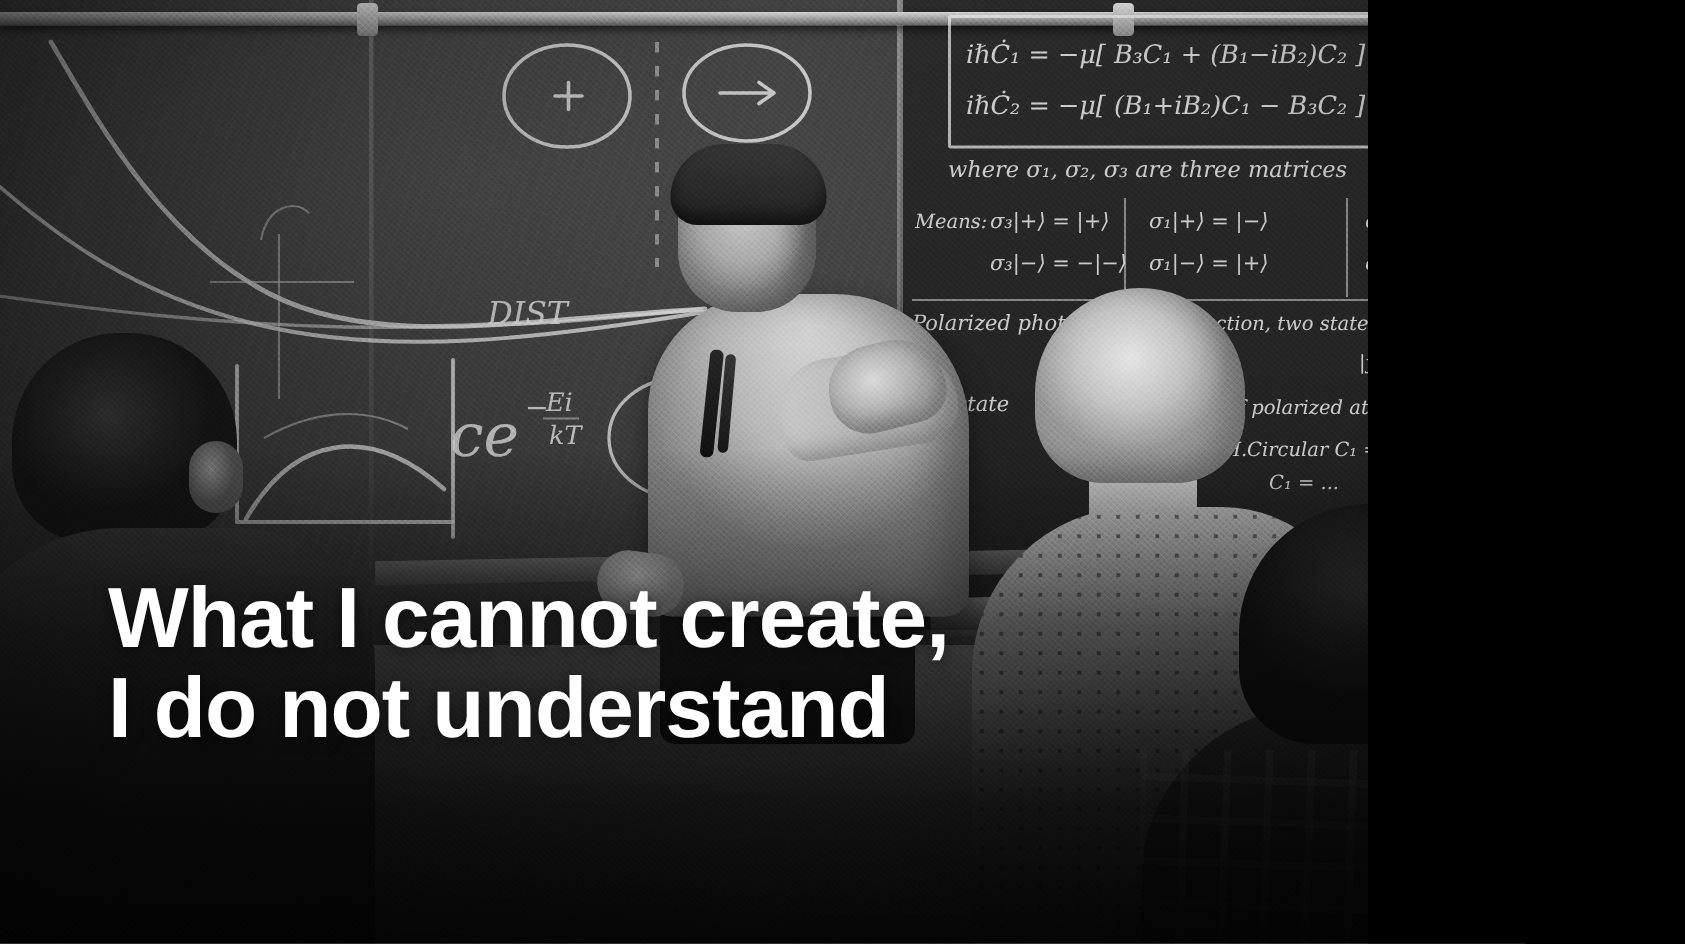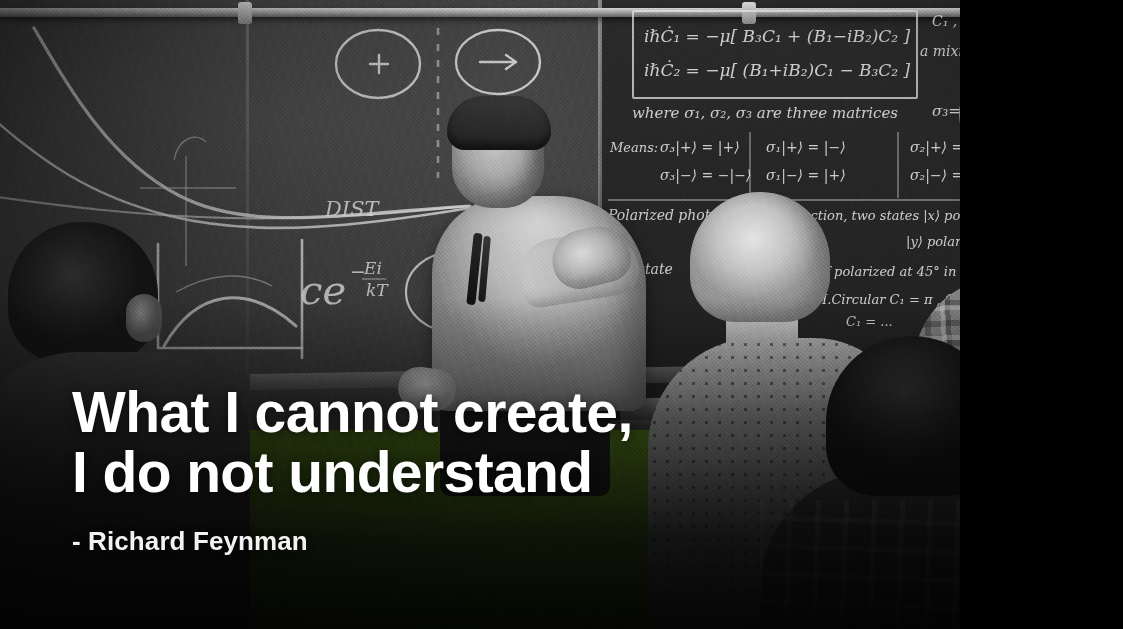--- a/index.html
+++ b/index.html
@@ -3,22 +3,21 @@
 <meta charset="utf-8">
 <title>Feynman Quote Card</title>
 <style>
   html,body{margin:0;padding:0;background:#000;}
   body{font-family:"Liberation Sans","DejaVu Sans",sans-serif;}
 
   #card{
     position:relative;
     width:912px;height:629px;
     overflow:hidden;
-    background:#4d7c0f;
-    padding-left:48px;
+    background:#737373;
   }
 
   
   .photo{position:absolute;inset:0;overflow:hidden;filter:grayscale(1) contrast(1.02);}
 
   
   .board{
     position:absolute;left:0;top:0;width:1123px;height:430px;
     background:
       radial-gradient(900px 400px at 300px 120px, #474e50 0%, #3c4244 45%, #32383a 100%);
@@ -439,15 +438,14 @@
 
     <div class="shade-left"></div>
     <div class="shade-bottom"></div>
     <div class="vignette"></div>
     <div class="grain"></div>
   </div>
 
   <div class="quote">What I cannot create,
 I do not understand</div>
 
-  <div class="attrib">- Richard Feynman</div>
 
 </div>
 
 </body></html>

